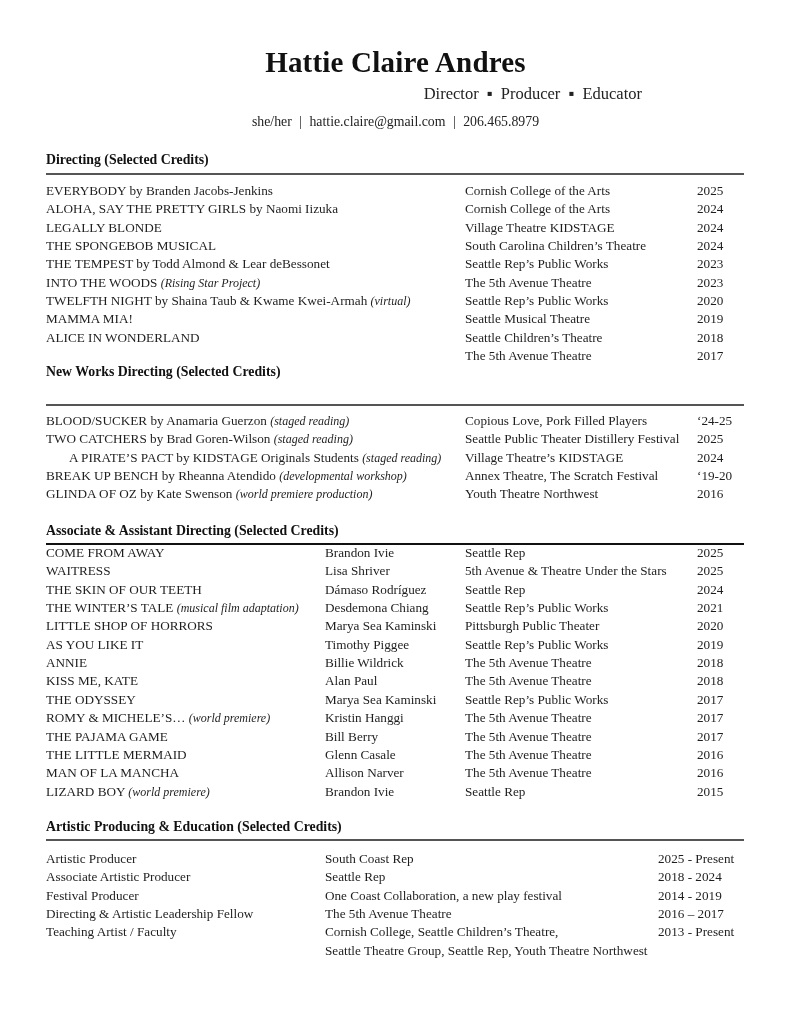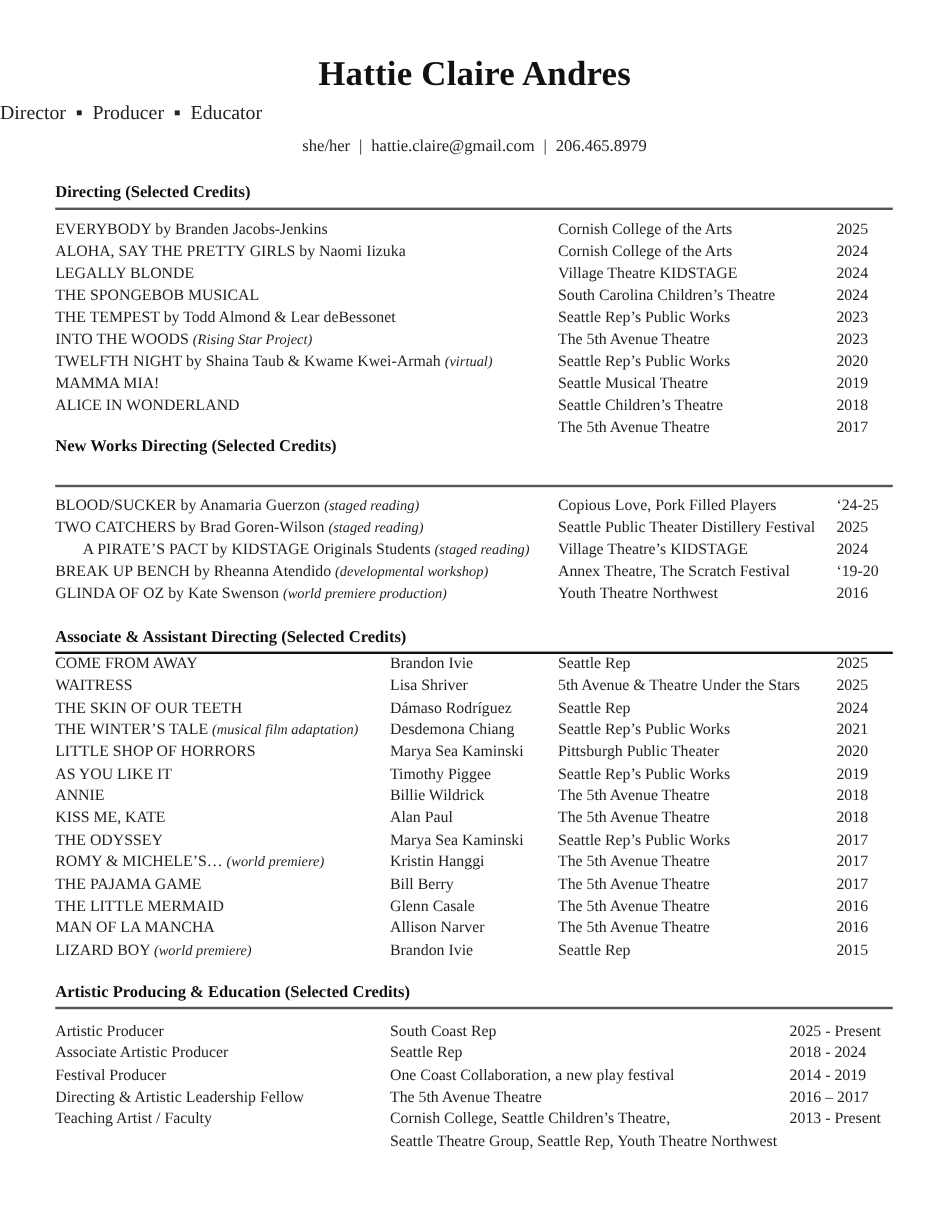--- a/index.html
+++ b/index.html
@@ -7,21 +7,21 @@
     width: 791px; height: 1023px; position: relative; overflow: hidden;
     font-family: "Liberation Serif", "DejaVu Serif", serif;
     color: #1a1a1a;
   }
   .abs { position: absolute; white-space: nowrap; }
   .name {
     left: 0; width: 791px; text-align: center; top: 46px;
     font-size: 29px; font-weight: bold; letter-spacing: 0.2px; color: #111;
   }
   .subtitle {
-    left: 0; width: 642px; text-align: left; top: 84px;
+    left: 0; width: 642px; text-align: right; top: 84px;
     font-size: 16.5px; color: #222;
   }
   .contact {
     left: 0; width: 791px; text-align: center; top: 114px;
     font-size: 13.8px; color: #222;
   }
   .sep { margin: 0 4px; }
   .section-title {
     left: 46px; font-size: 13.8px; font-weight: bold; color: #111;
   }

